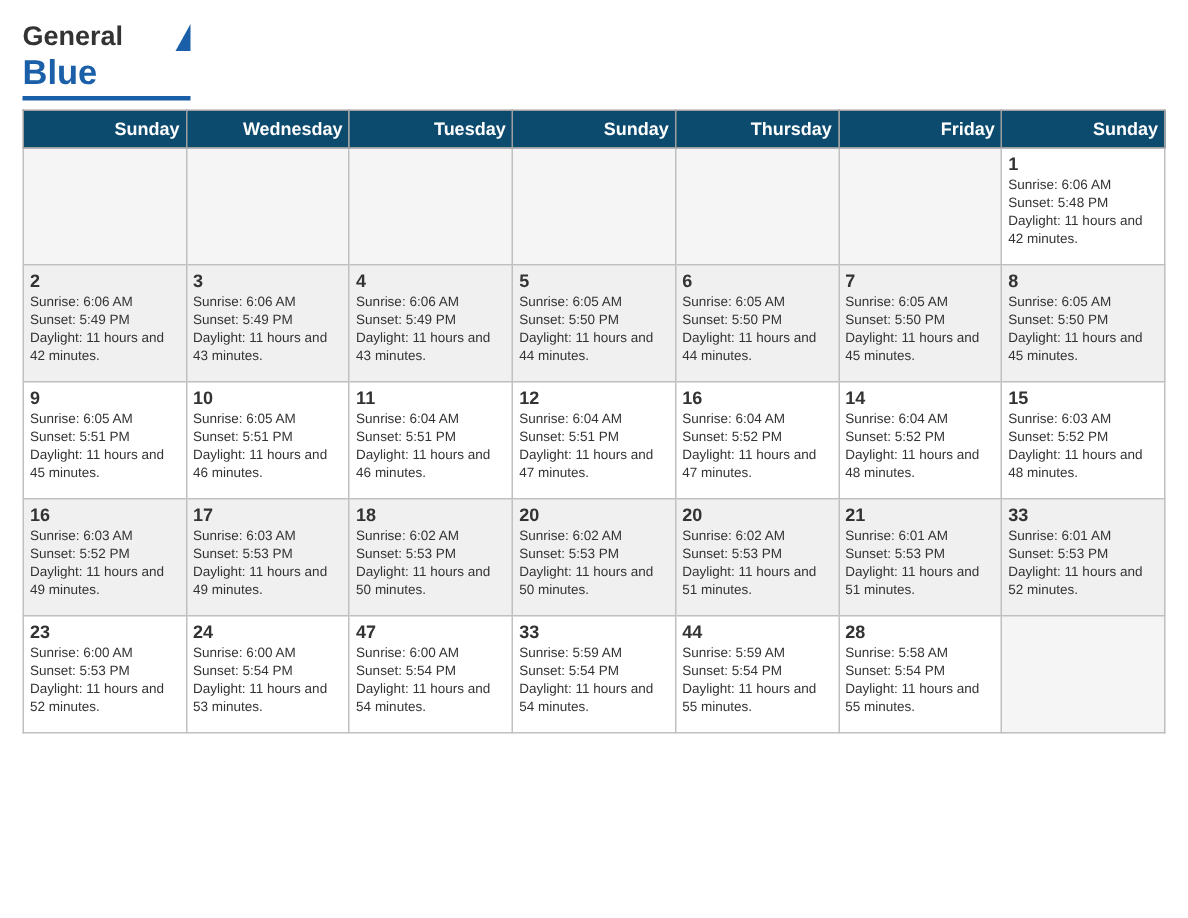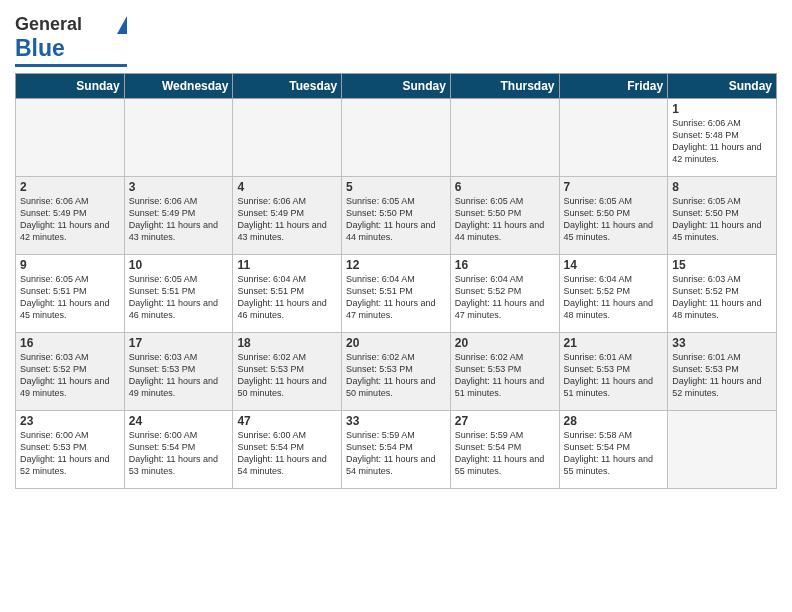--- a/index.html
+++ b/index.html
@@ -301,21 +301,21 @@
 Sunset: 5:54 PM
 Daylight: 11 hours and 54 minutes.</div>
           </td>
           <td>
             <span class="day-number">33</span>
             <div class="day-info" style="white-space: pre-line;">Sunrise: 5:59 AM
 Sunset: 5:54 PM
 Daylight: 11 hours and 54 minutes.</div>
           </td>
           <td>
-            <span class="day-number">27</span>
+            <span class="day-number">44</span>
             <div class="day-info" style="white-space: pre-line;">Sunrise: 5:59 AM
 Sunset: 5:54 PM
 Daylight: 11 hours and 55 minutes.</div>
           </td>
           <td>
             <span class="day-number">28</span>
             <div class="day-info" style="white-space: pre-line;">Sunrise: 5:58 AM
 Sunset: 5:54 PM
 Daylight: 11 hours and 55 minutes.</div>
           </td>

